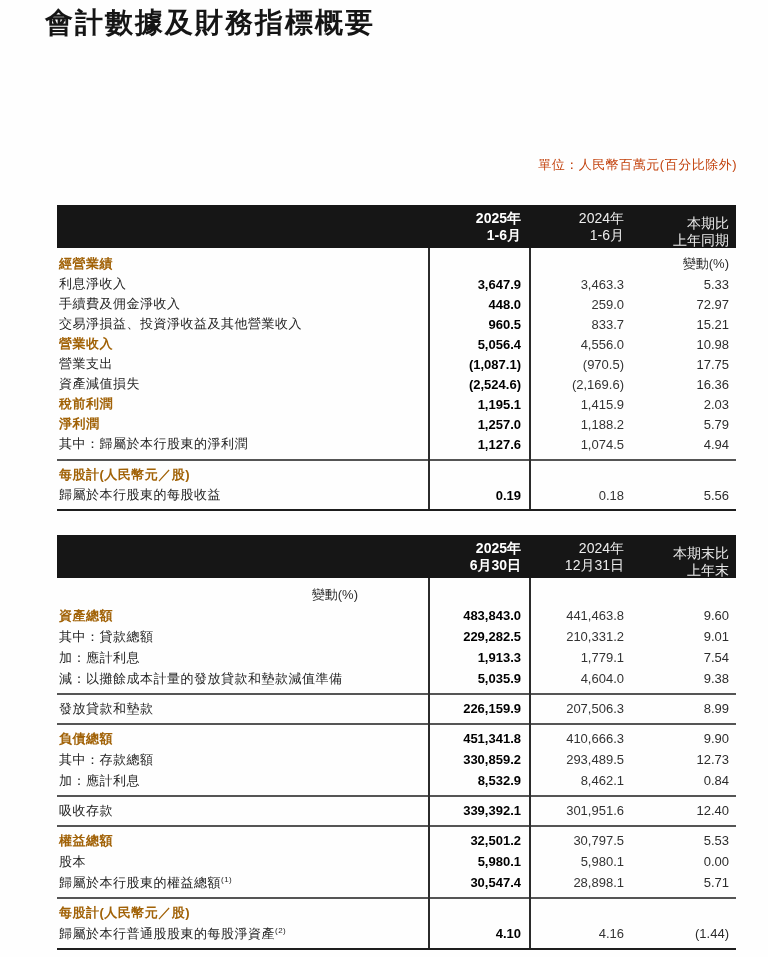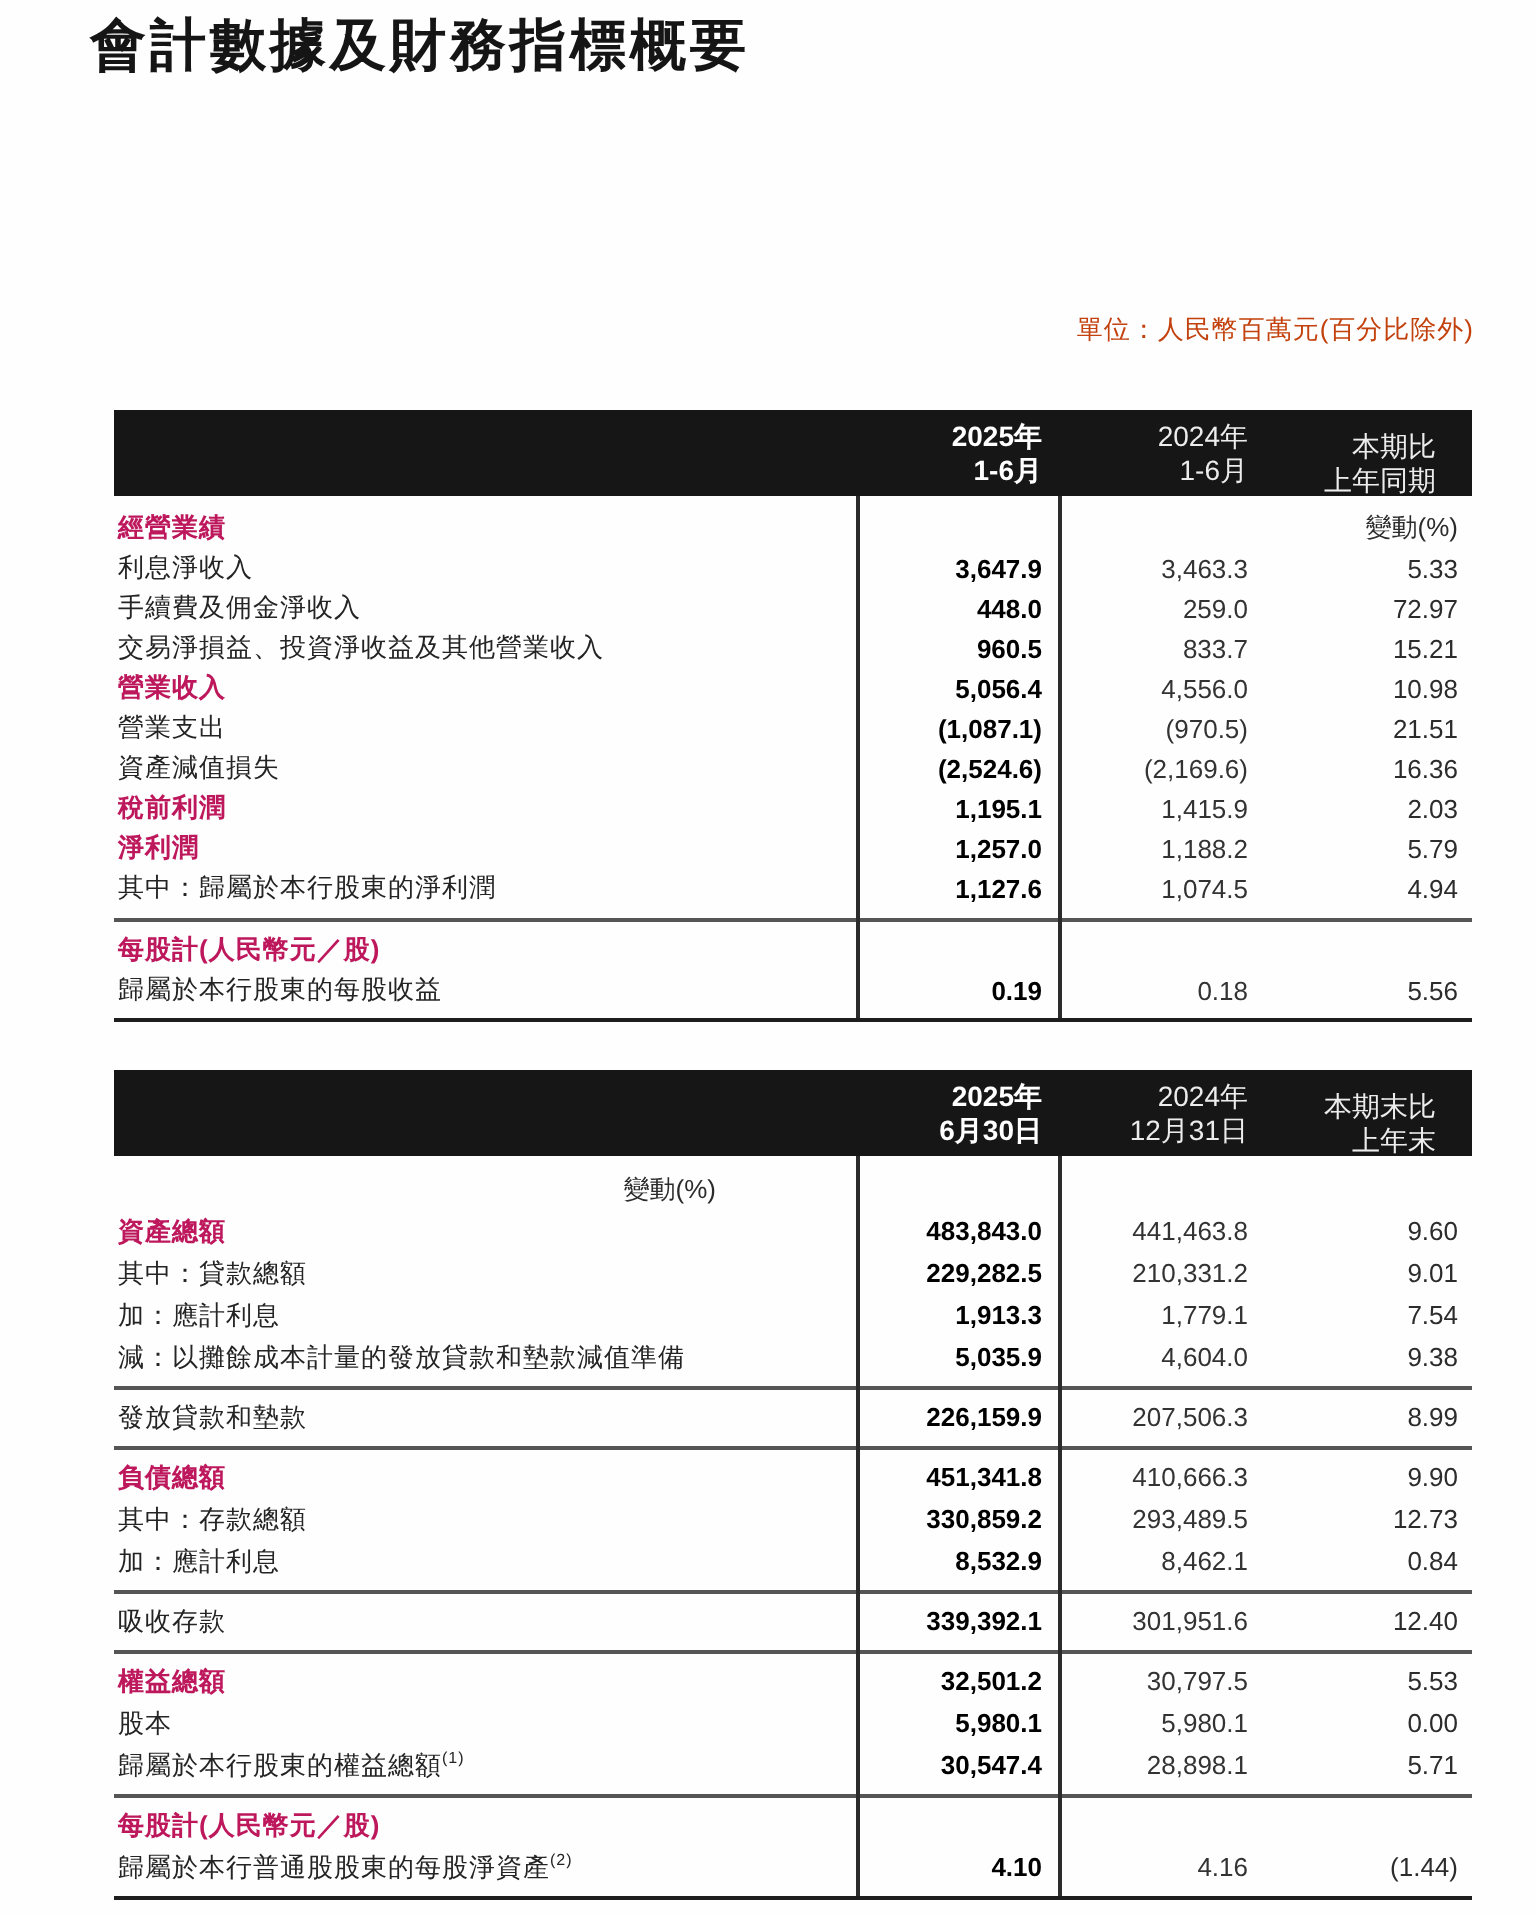--- a/index.html
+++ b/index.html
@@ -43,21 +43,21 @@
     height: 43px;
     background: #161616;
     color: #ececec;
     display: flex;
     align-items: center;
   }
   .thead .h-spacer { flex: 1; }
   .h-cell { text-align: right; font-size: 14px; line-height: 16.5px; }
   .h-c1 { width: 101px; padding-right: 8px; font-weight: 700; color: #ffffff; }
   .h-c2 { width: 99px;  padding-right: 4px; }
-  .h-c3 { width: 108px; padding-right: 18px; margin-top: 10px; }
+  .h-c3 { width: 108px; padding-right: 7px; margin-top: 10px; }
   .tbody {
     position: relative;
     padding-top: 6px;
     padding-bottom: 4px;
     border-bottom: 2.5px solid #1e1e1e;
   }
   .vline {
     position: absolute;
     top: 0; bottom: 0;
     width: 1.5px;
@@ -69,21 +69,21 @@
   .row {
     display: flex;
     align-items: center;
     font-size: 13px;
     color: #242424;
     white-space: nowrap;
   }
   #table-operating .row { height: 20px; }
   #table-balance   .row { height: 21px; }
   .cell-label { flex: 1; padding-left: 2px; letter-spacing: 0.5px; }
-  .cell-label.bold { font-weight: 700; color: #be185d; }
+  .cell-label.bold { font-weight: 700; color: #a16207; }
   .cell-label sup { font-size: 8px; vertical-align: super; }
   .cell-v1 { width: 101px; text-align: right; padding-right: 8px; font-weight: 700; color: #000000; }
   .cell-v2 { width: 99px;  text-align: right; padding-right: 4px; color: #333; }
   .cell-chg{ width: 108px; text-align: right; padding-right: 7px; color: #2c2c2c; }
   .rule {
     border-top: 2px solid #555;
     height: 0;
   }
   #table-operating .rule { margin: 4.5px 0; }
   #table-balance   .rule { margin: 3.5px 0; }
@@ -143,21 +143,21 @@
         <div class="row">
           <span class="cell-label bold"><span>營業收入</span></span>
           <span class="cell-v1">5,056.4</span>
           <span class="cell-v2">4,556.0</span>
           <span class="cell-chg">10.98</span>
         </div>
         <div class="row">
           <span class="cell-label"><span>營業支出</span></span>
           <span class="cell-v1">(1,087.1)</span>
           <span class="cell-v2">(970.5)</span>
-          <span class="cell-chg">21.51</span>
+          <span class="cell-chg">17.75</span>
         </div>
         <div class="row">
           <span class="cell-label"><span>資產減值損失</span></span>
           <span class="cell-v1">(2,524.6)</span>
           <span class="cell-v2">(2,169.6)</span>
           <span class="cell-chg">16.36</span>
         </div>
         <div class="row">
           <span class="cell-label bold"><span>稅前利潤</span></span>
           <span class="cell-v1">1,195.1</span>

